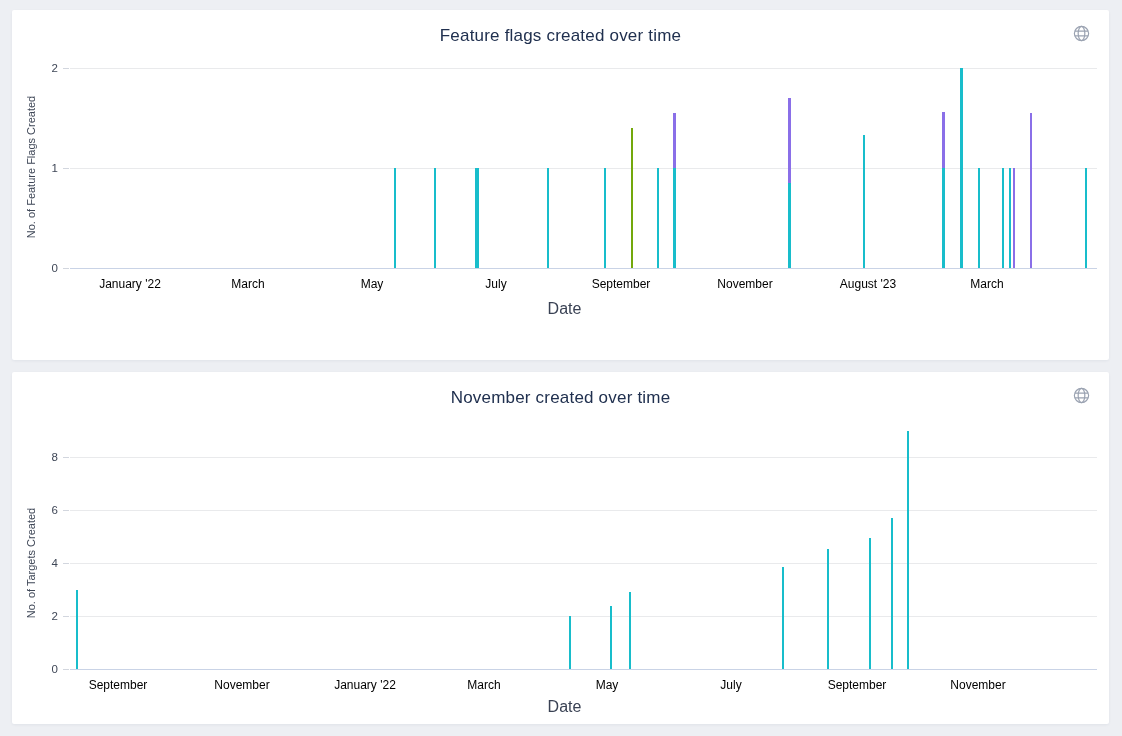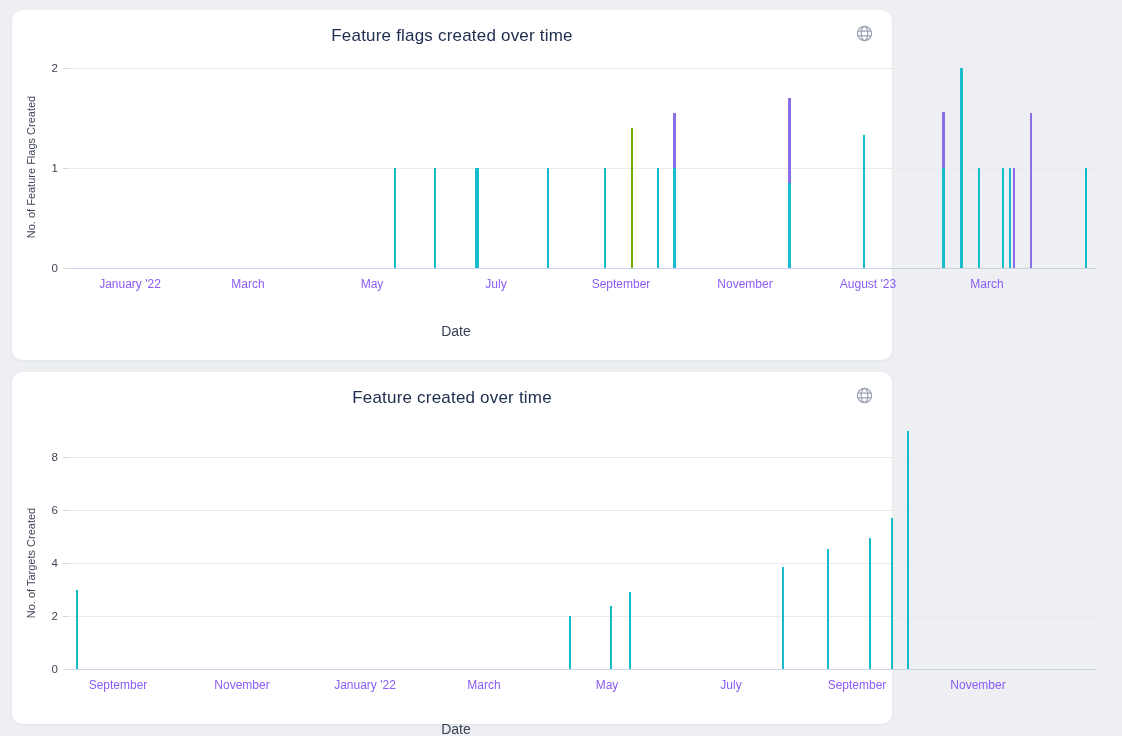--- a/index.html
+++ b/index.html
@@ -6,23 +6,23 @@
   html, body { width: 1122px; height: 736px; }
   body {
     background: #edeff3;
     font-family: "Liberation Sans", "DejaVu Sans", sans-serif;
     position: relative;
     overflow: hidden;
   }
   .card {
     position: absolute;
     left: 12px;
-    width: 880px;
+    width: 1097px;
     background: #ffffff;
-    border-radius: 10px;
+    border-radius: 2px;
     box-shadow: 0 1px 3px rgba(20,30,60,0.06);
   }
   #card-flags   { top: 10px;  height: 350px; }
   #card-targets { top: 372px; height: 352px; }
 
   .chart-title {
     position: absolute;
     left: 0; right: 0;
     top: 16px;
     text-align: center;
@@ -50,32 +50,31 @@
     text-align: right;
     width: 30px;
     transform: translateY(-50%);
     z-index: 2;
   }
   .ytick-mark { position: absolute; height: 1px; width: 6px; background: #d2d6de; z-index: 1; }
   .bar { position: absolute; z-index: 3; }
   .xtick-label {
     position: absolute;
     font-size: 12px;
-    color: #8b5cf6;
+    color: #000000;
     transform: translateX(-50%);
     white-space: nowrap;
     z-index: 2;
   }
   .axis-title-x {
     position: absolute;
     left: 8px; right: 0;
     text-align: center;
-    font-size: 14px;
+    font-size: 16px;
     color: #3a4254;
-    margin-top: 23px;
   }
   .axis-title-y {
     position: absolute;
     left: 19px;
     transform: translate(-50%, -50%) rotate(-90deg);
     white-space: nowrap;
     font-size: 11px;
     color: #3f4757;
   }
   .legend-row {
@@ -140,21 +139,21 @@
       <div class="xtick-label" style="left: 484px; top: 267px;">July</div>
       <div class="xtick-label" style="left: 609px; top: 267px;">September</div>
       <div class="xtick-label" style="left: 733px; top: 267px;">November</div>
       <div class="xtick-label" style="left: 856px; top: 267px;">August '23</div>
       <div class="xtick-label" style="left: 975px; top: 267px;">March</div>
     </div>
   <div class="axis-title-x" style="top: 290px;">Date</div>
 </section>
 
 <section class="card" id="card-targets">
-  <h2 class="chart-title">Feature created over time</h2>
+  <h2 class="chart-title">November created over time</h2>
   <div class="globe-btn">
     <svg width="19" height="19" viewBox="0 0 24 24" fill="none" stroke="#9aa2b1" stroke-width="1.5">
       <circle cx="12" cy="12" r="9"></circle>
       <ellipse cx="12" cy="12" rx="4.2" ry="9"></ellipse>
       <path d="M3.6 9h16.8M3.6 15h16.8"></path>
     </svg>
   </div>
   <div class="axis-title-y" style="top: 191px;">No. of Targets Created</div>
   <div class="plot-layer">
       <div class="gridline zero" style="left: 58px; width: 1027px; top: 297px;"></div>

